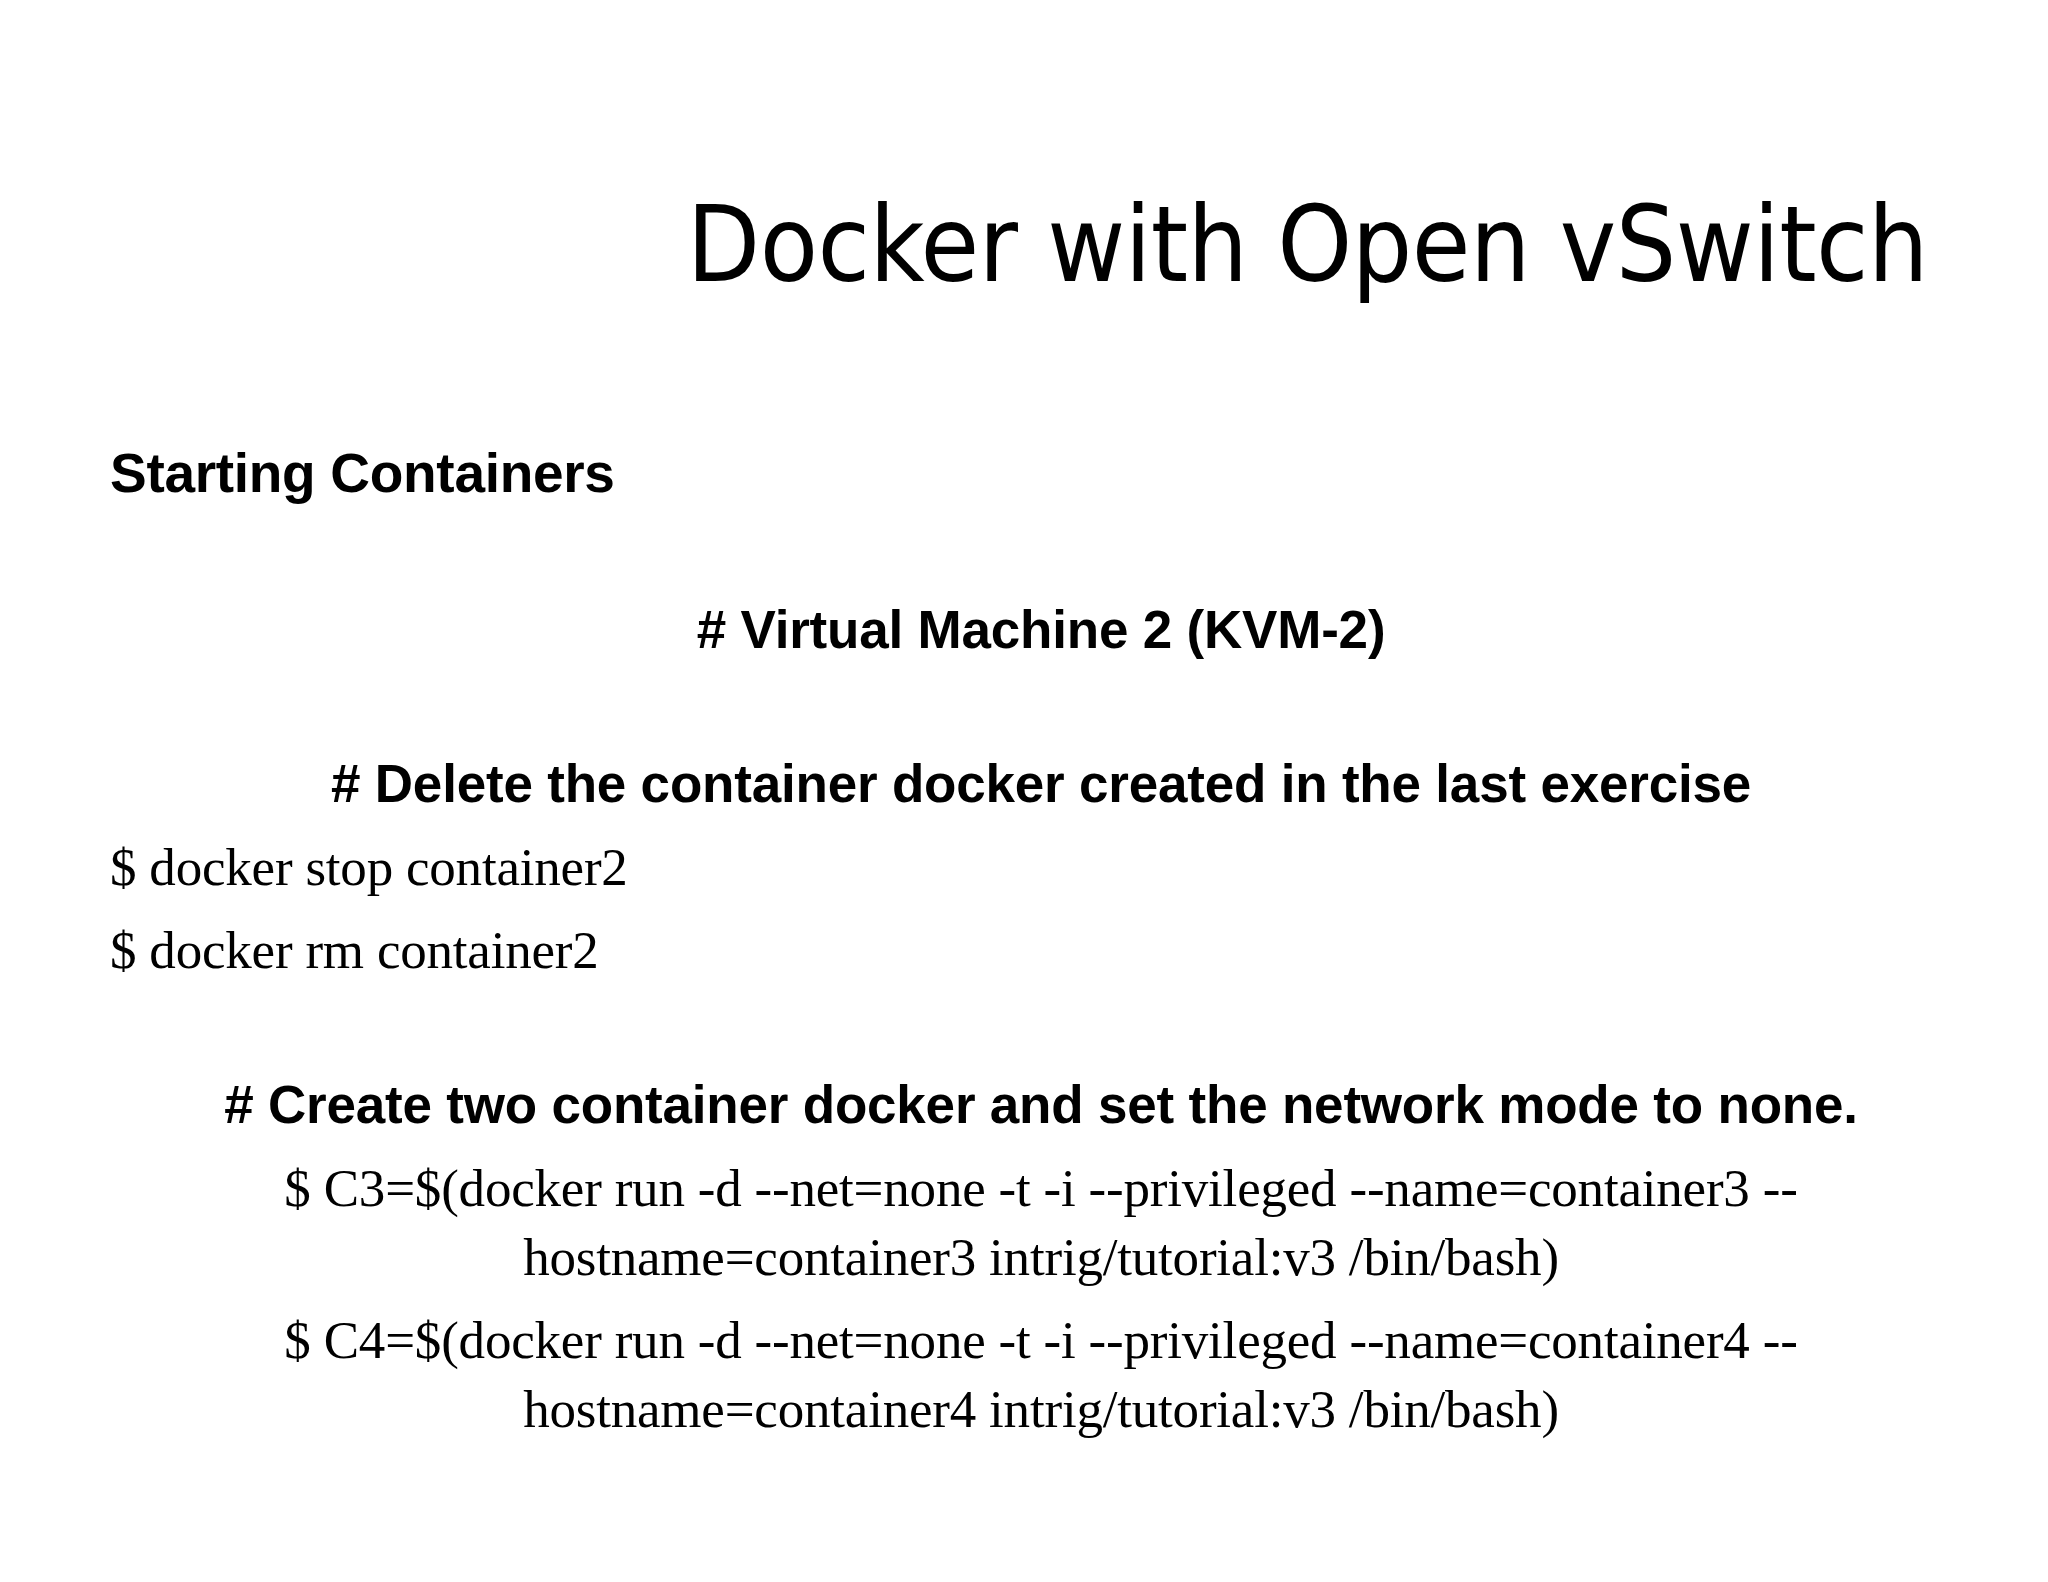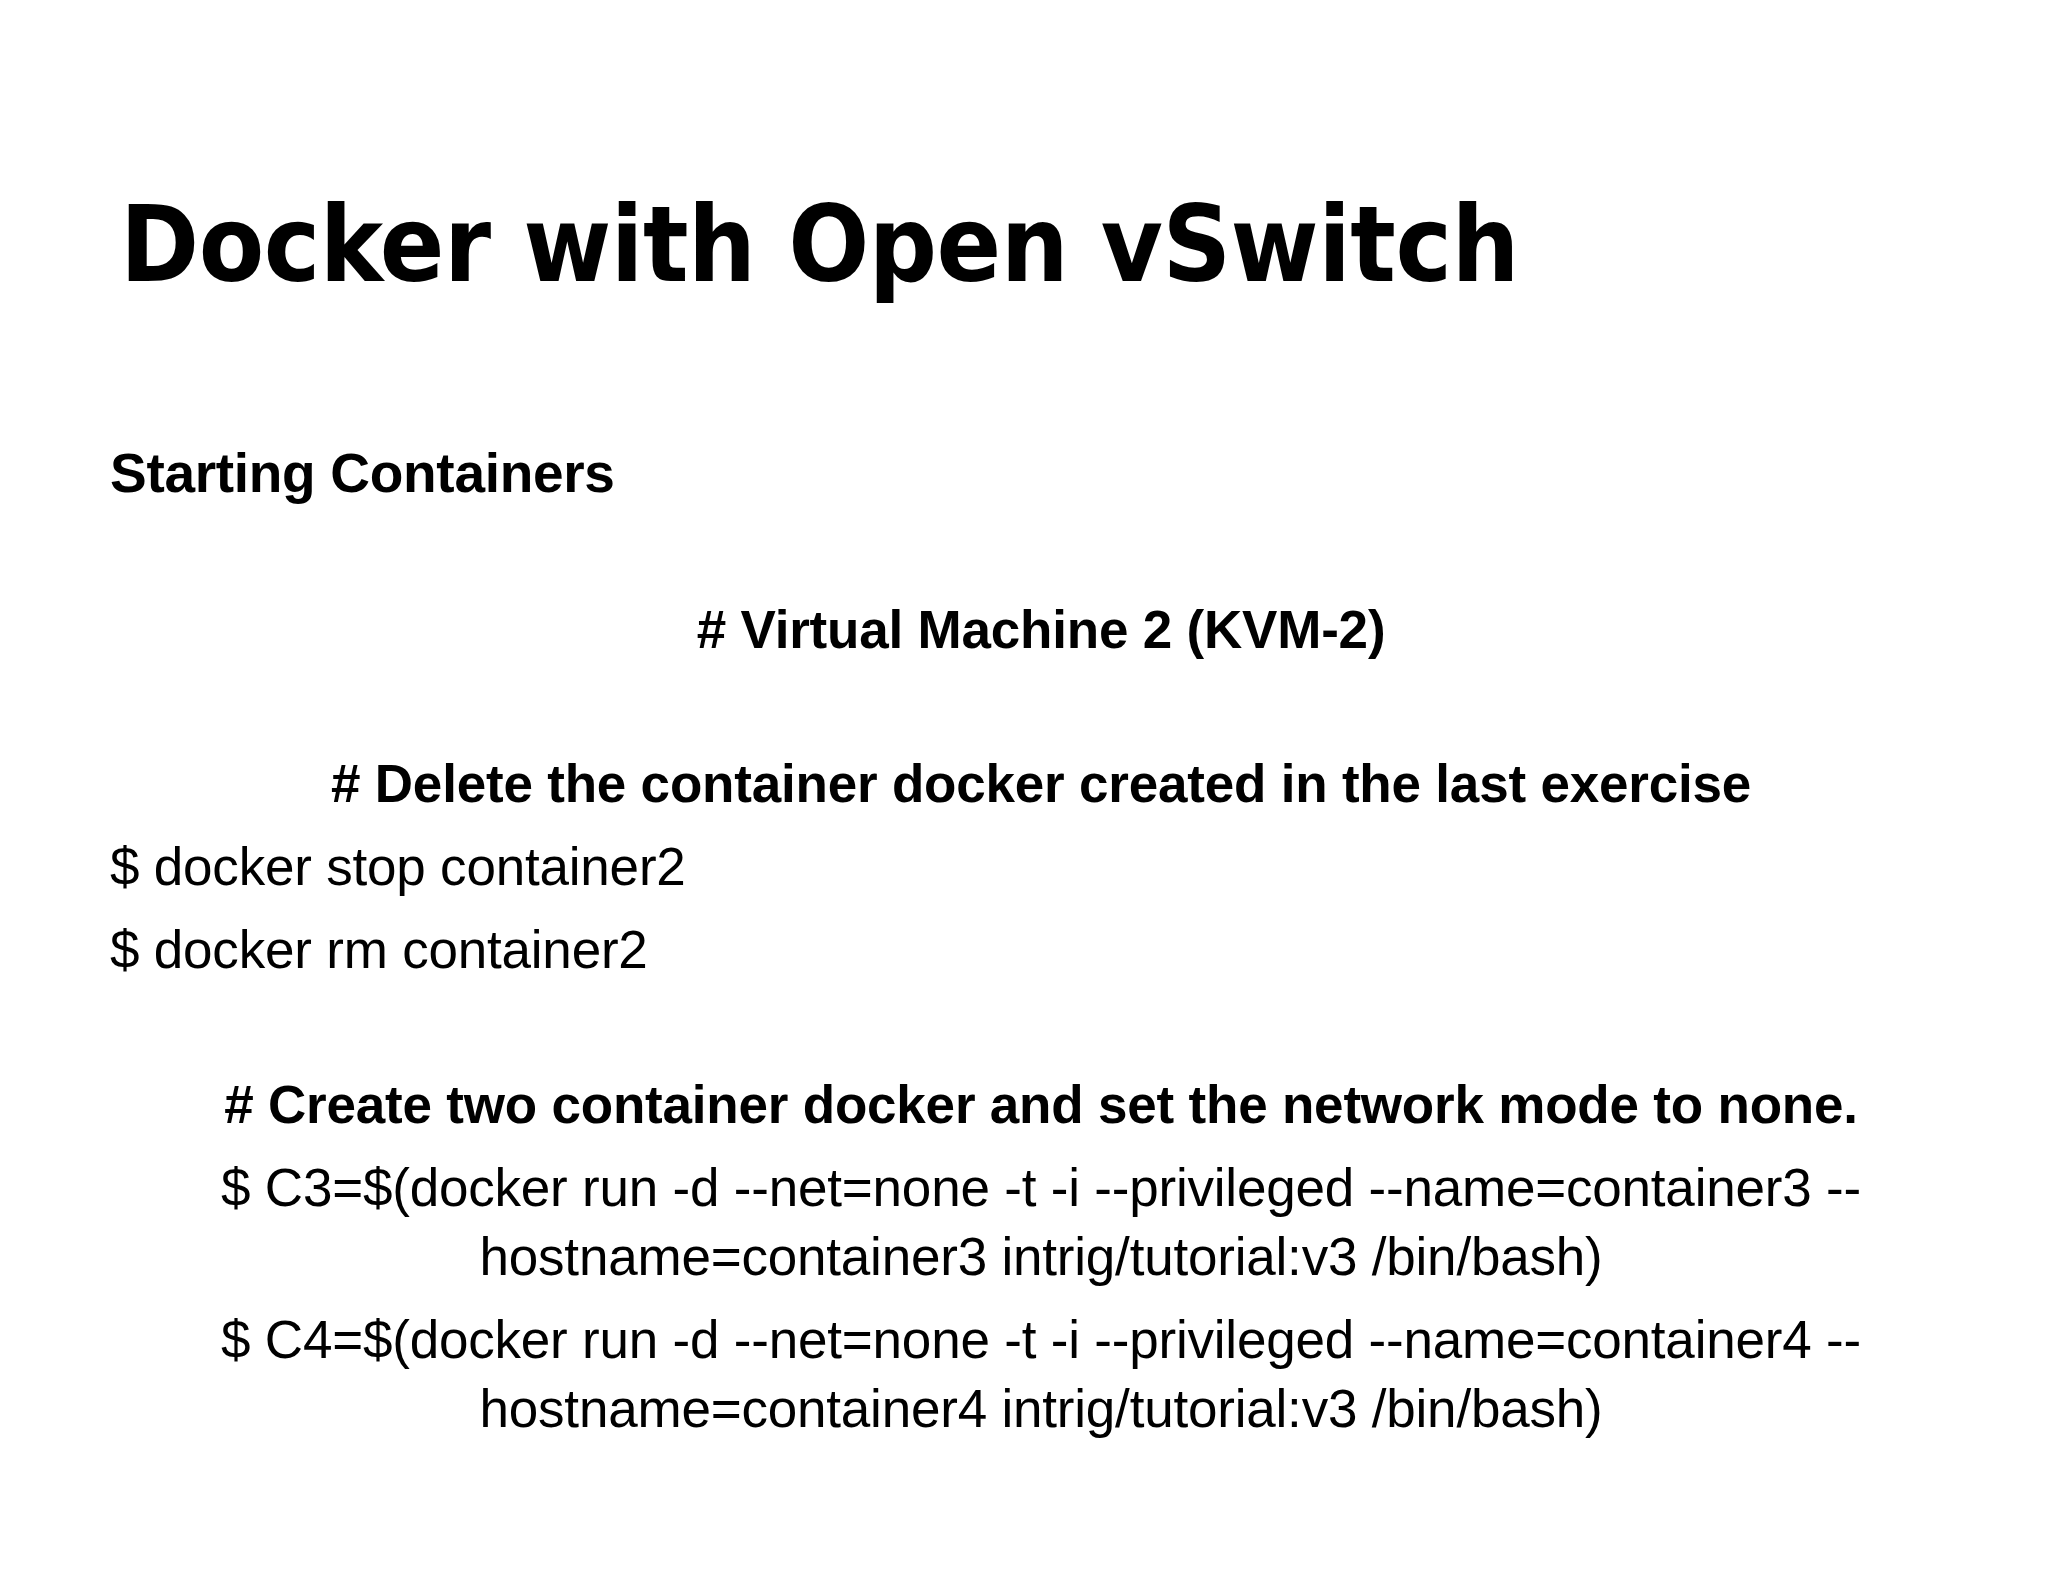--- a/index.html
+++ b/index.html
@@ -26,23 +26,23 @@
     background: #ffffff;
     box-sizing: border-box;
   }
 
   
   .slide-title {
     position: absolute;
     left: 120px;
     top: 62px;
     width: 1808px;
-    text-align: left;
+    text-align: right;
     font-family: "DejaVu Sans Condensed", "Liberation Sans", sans-serif;
-    font-weight: 700;
+    font-weight: 400;
     font-size: 106px;
     line-height: 1.15;
     letter-spacing: -0.5px;
     color: #000000;
     white-space: pre-line;
   }
   .title-line {
     display: block;
   }
 
@@ -66,20 +66,21 @@
   }
 
   .bold-line {
     font-weight: bold;
     letter-spacing: -0.2px;
     text-align: center;
   }
   .cmd-line {
     font-weight: 400;
     letter-spacing: -0.2px;
+    font-family: Liberation Serif, serif;
   }
 
   
   .gap-lg { height: 58px; }
 
   .heading {
     font-weight: bold;
     font-size: 55px;
     letter-spacing: -0.3px;
   }

